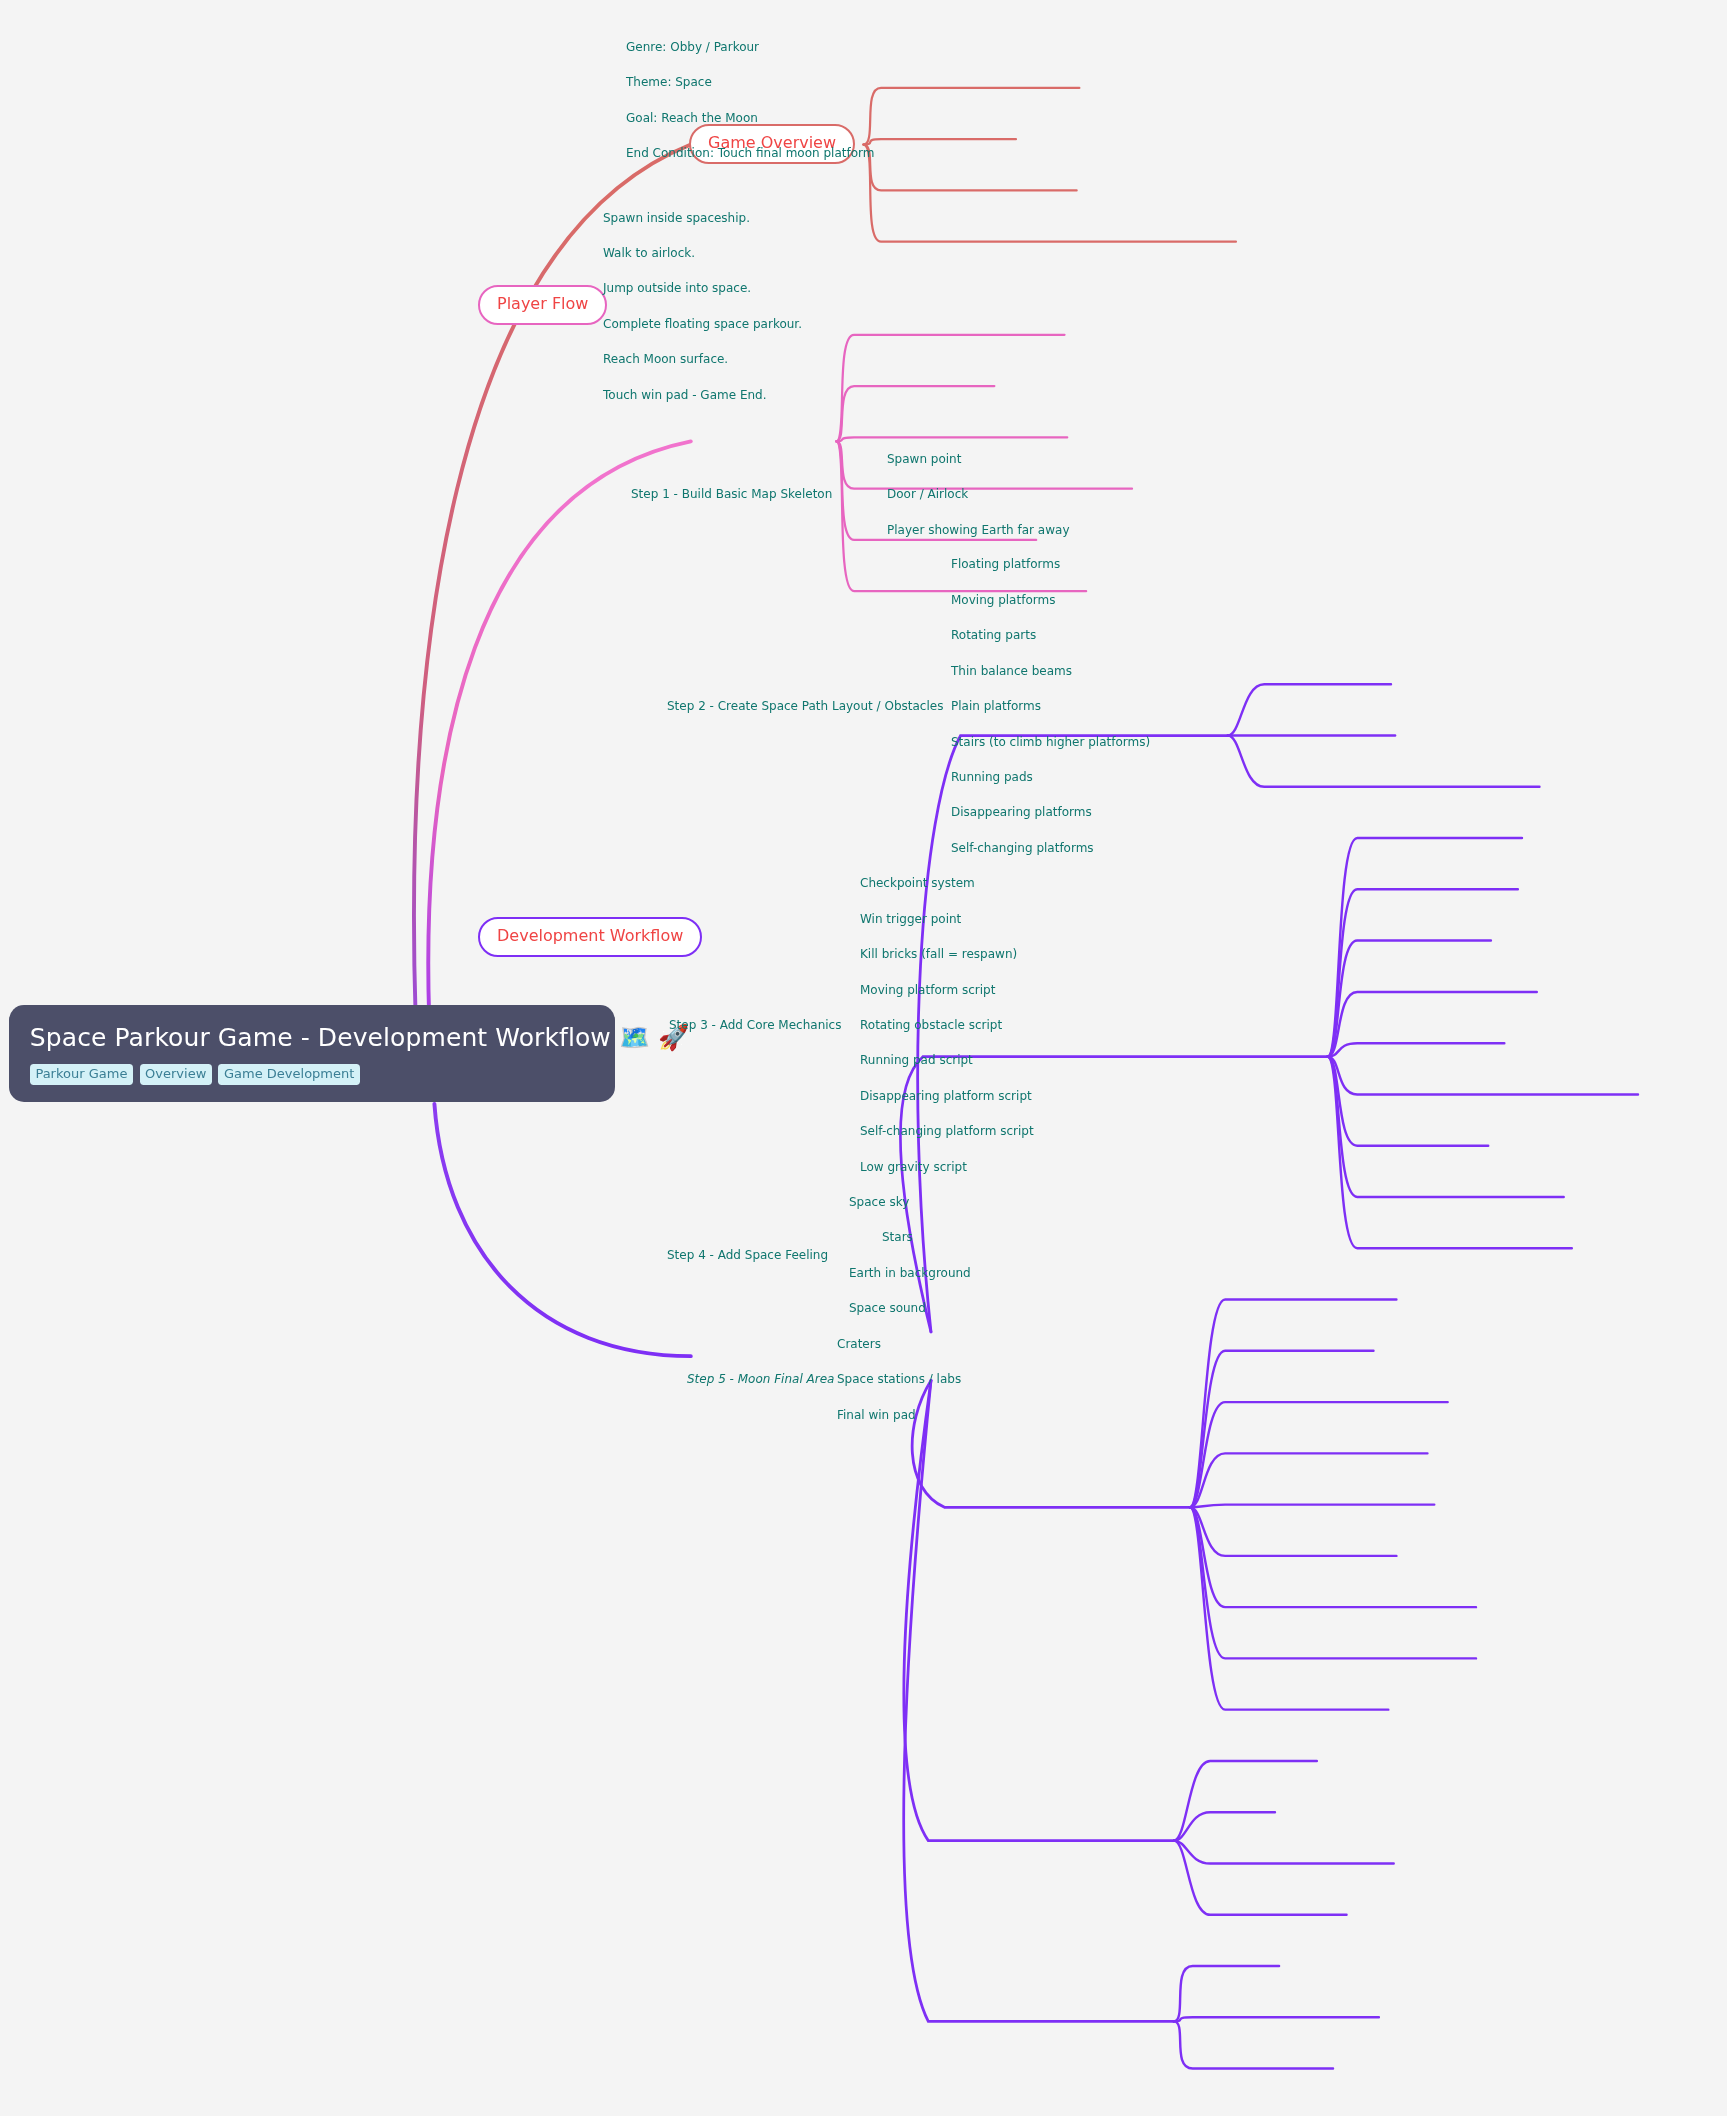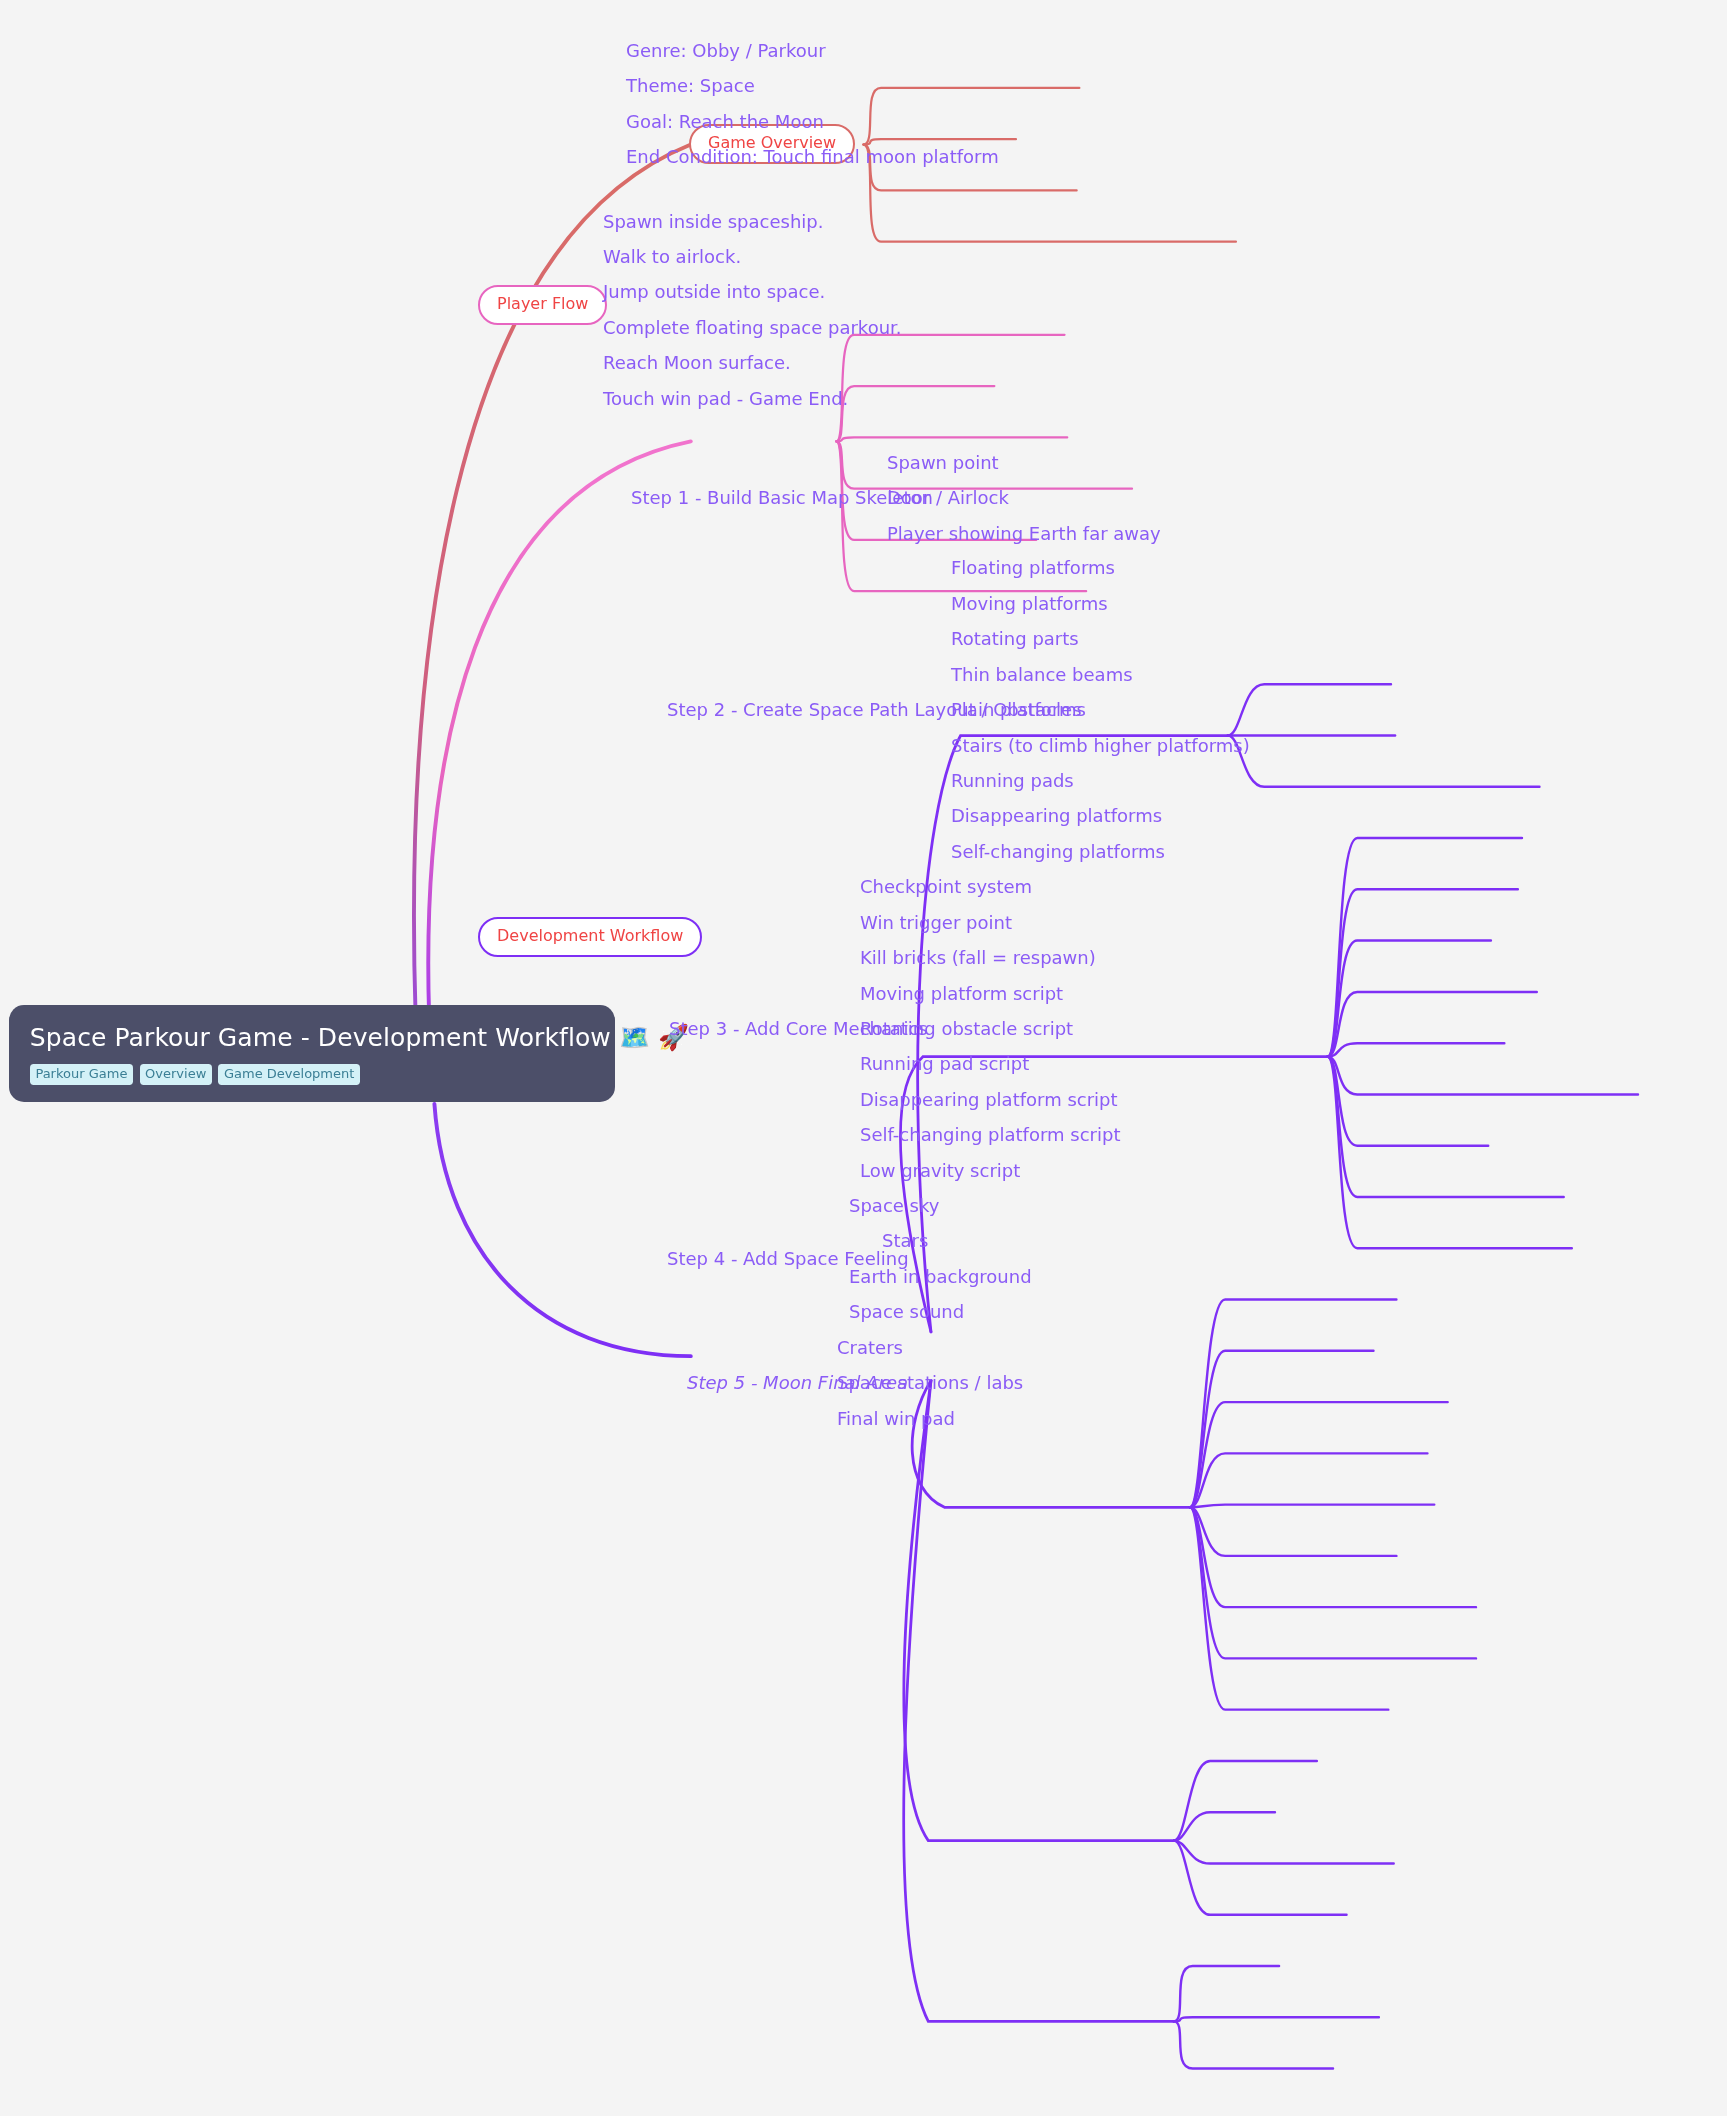--- a/index.html
+++ b/index.html
@@ -77,22 +77,22 @@
     box-sizing: border-box;
     line-height: 1.15;
   }
   .branch-node.overview { border-color: #d96b68; }
   .branch-node.flow     { border-color: #e765c0; }
   .branch-node.devflow  { border-color: #7e2ff5; }
 
   
   .text-node {
     position: absolute;
-    font-size: 18px;
-    color: #8b5cf6;
+    font-size: 12px;
+    color: #0f766e;
     white-space: nowrap;
     line-height: 1.15;
   }
 </style>
 </head>
 <body>
 
 <div id="mindmap-root" style="transform-origin: 0px 0px;">
 
   <svg class="map-canvas" id="map-svg" viewBox="0 0 1853 2270" xmlns="http://www.w3.org/2000/svg" aria-hidden="true">

